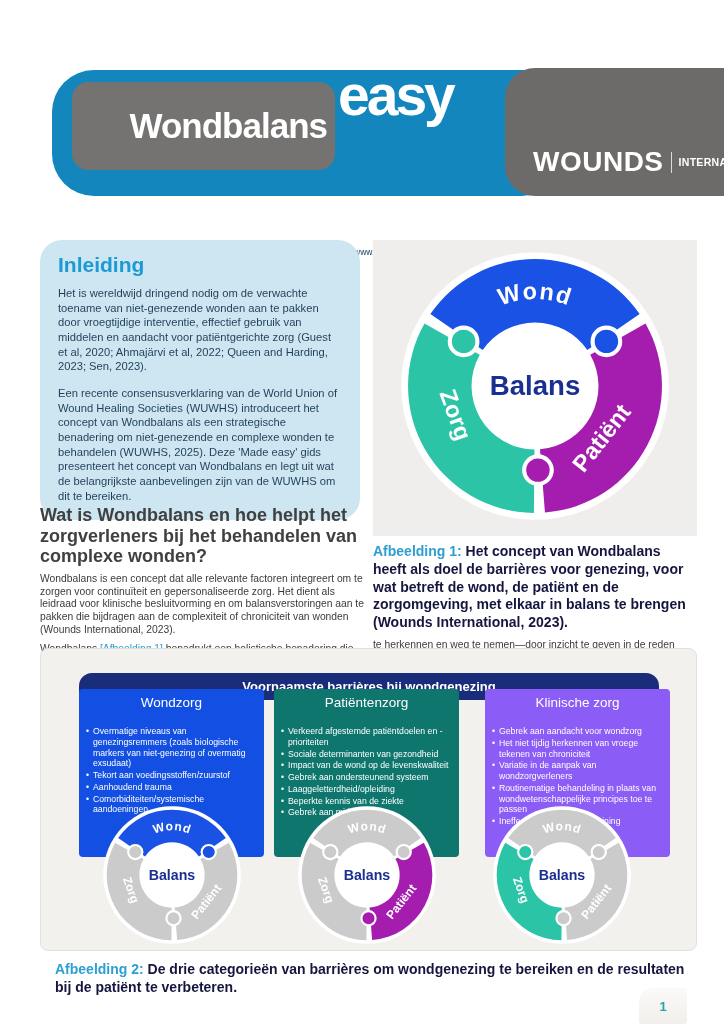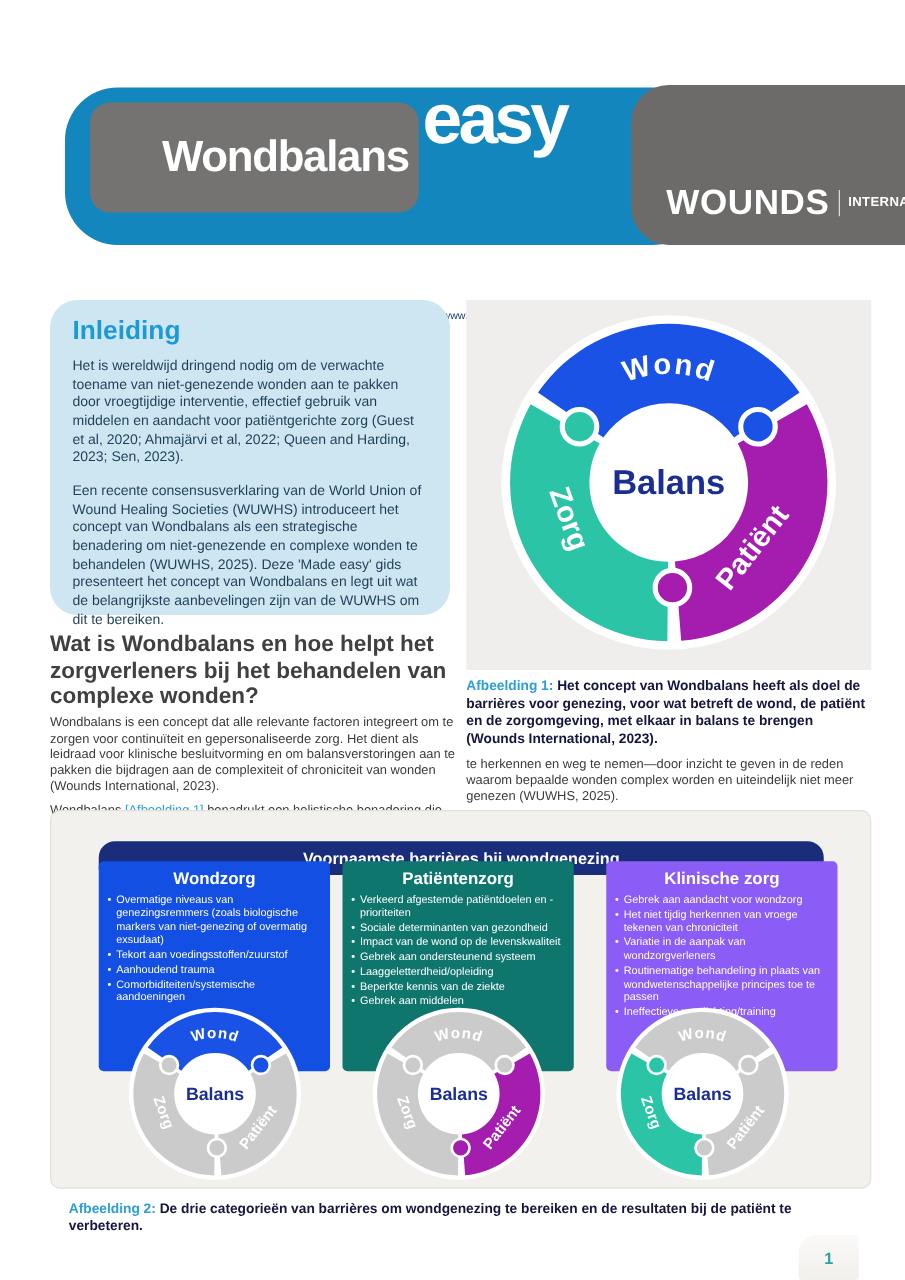--- a/index.html
+++ b/index.html
@@ -22,48 +22,48 @@
   .easy { color:#ffffff; }
   .credit { position:absolute; left:52px; top:177px; width:460px; text-align:center;
             font-size:8.5px; color:#ffffff; }
   .credit .site { color:#12375f; cursor:pointer; }
   .logo { position:absolute; left:533px; top:146px; display:flex; align-items:center; }
   .logo-main { color:#fff; font-weight:bold; font-size:28px; letter-spacing:0.5px; }
   .logo-div { width:1px; height:21px; background:rgba(255,255,255,.75); margin:0 7px; }
   .logo-sub { color:#fff; font-weight:bold; font-size:10.5px; letter-spacing:0.3px; }
 
   
-  .intro-box { position:absolute; left:40px; top:240px; width:320px; height:252px;
+  .intro-box { position:absolute; left:40px; top:240px; width:320px; height:280px;
                background:#cde6f2; border-radius:22px; padding:13px 18px; }
   .intro-box h1 { color:#1b9ad3; font-size:21px; font-weight:bold; margin-bottom:9px; }
   .intro-box p { color:#1f3f58; font-size:11.2px; line-height:1.31; margin-bottom:12px; }
 
   .what-section { position:absolute; left:40px; top:505px; width:324px; }
   .what-section h2 { color:#404040; font-size:18px; font-weight:bold; line-height:1.14; }
   .what-section p { color:#3b3b3b; font-size:10.3px; line-height:1.26; margin-top:6px; }
   .fig-link { color:#2d9fd2; cursor:pointer; }
 
   
   .fig1-panel { position:absolute; left:373px; top:240px; width:324px; height:296px;
                 background:#efeeec; display:flex; align-items:center; justify-content:center; }
   .right-text { position:absolute; left:373px; top:543px; width:324px; }
-  .caption { font-size:11px; font-weight:bold; color:#15153f; line-height:1.27; }
+  .caption { font-size:14px; font-weight:bold; color:#15153f; line-height:1.27; }
   .caption .cap-label { color:#2d9fd2; }
   .right-text p.body { color:#3b3b3b; font-size:10.3px; line-height:1.26; margin-top:7px; }
 
   
   .fig2-panel { position:absolute; left:40px; top:648px; width:657px; height:303px;
                 background:#f3f1ee; border:1px solid #e3dfda; border-radius:8px; }
   .fig2-titlebar { position:absolute; left:38px; top:24px; width:580px; height:27px;
                    background:#1a2d7b; border-radius:13px 13px 5px 5px;
                    display:flex; align-items:center; justify-content:center; }
   .fig2-titlebar span { color:#fff; font-weight:bold; font-size:13px; }
   .col { position:absolute; top:40px; width:185px; height:168px; border-radius:4px;
          padding:6px 6px 0 6px; }
-  .col h3 { color:#fff; font-size:13.5px; font-weight:bold; text-align:center; margin-bottom:4px; }
+  .col h3 { color:#fff; font-size:13.5px; font-weight:normal; text-align:center; margin-bottom:16px; }
   .col ul { list-style:none; }
   .col li { color:#fff; font-size:8.7px; line-height:1.24; position:relative;
             padding-left:8px; margin-bottom:1px; }
   .col li::before { content:"\2022"; position:absolute; left:1px; top:0; }
   .mini-donut { position:absolute; top:155px; width:142px; height:142px; }
 
   .fig2-caption { position:absolute; left:55px; top:961px; width:630px; }
 
   
   .page-tab { position:absolute; left:639px; top:988px; width:48px; height:36px;

